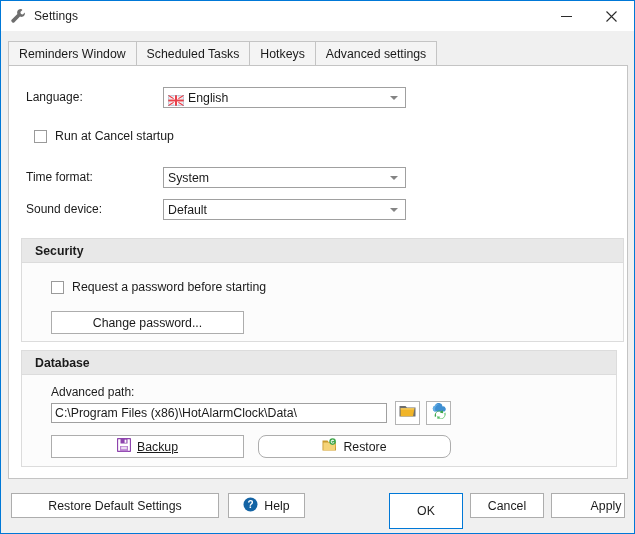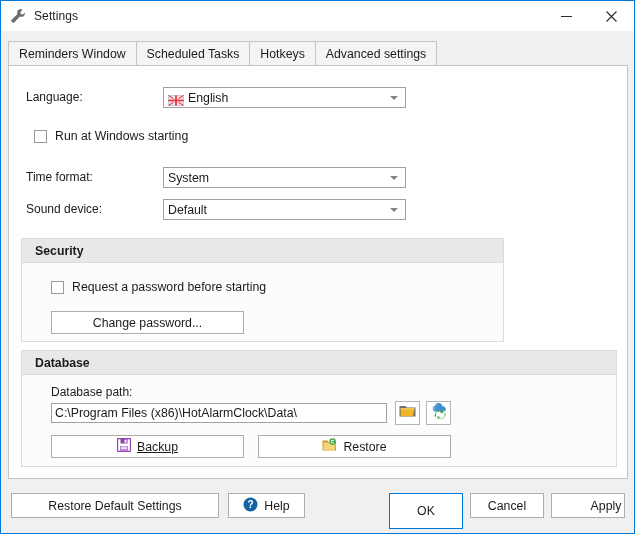--- a/index.html
+++ b/index.html
@@ -253,52 +253,52 @@
           <path d="M16 0 V22 M0 11 H32" stroke="#e8404a" stroke-width="4"></path>
           <rect x="0" y="0" width="32" height="22" fill="none" stroke="#9aa4b8" stroke-width="1.5"></rect>
         </svg>
       </span>
       <span class="cval" style="padding-left:0;">English</span>
       <span class="carrow"></span>
     </div>
 
     <div class="cbrow" style="left:25px; top:63px;">
       <span class="cbbox"></span>
-      <span class="cbtext">Run at Windows starting</span>
+      <span class="cbtext">Run at Cancel startup</span>
     </div>
 
     <span class="lbl" style="left:17px; top:104px;">Time format:</span>
     <div class="combo" style="left:154px; top:101px; width:243px;">
       <span class="cval">System</span>
       <span class="carrow"></span>
     </div>
 
     <span class="lbl" style="left:17px; top:136px;">Sound device:</span>
     <div class="combo" style="left:154px; top:133px; width:243px;">
       <span class="cval">Default</span>
       <span class="carrow"></span>
     </div>
 
-    <div class="group" style="left:12px; top:172px; width:483px; height:104px;">
+    <div class="group" style="left:12px; top:172px; width:603px; height:104px;">
       <div class="group-header">Security</div>
 
       <div class="cbrow" style="left:29px; top:41px;">
         <span class="cbbox"></span>
         <span class="cbtext">Request a password before starting</span>
       </div>
 
       <div class="btn" style="left:29px; top:72px; width:193px; height:23px;">
         <span>Change password...</span>
       </div>
     </div>
 
     <div class="group" style="left:12px; top:284px; width:596px; height:117px;">
       <div class="group-header">Database</div>
 
-      <span class="lbl" style="left:29px; top:34px;">Database path:</span>
+      <span class="lbl" style="left:29px; top:34px;">Advanced path:</span>
 
       <div class="textinput" style="left:29px; top:52px; width:336px; height:20px;">
         <span>C:\Program Files (x86)\HotAlarmClock\Data\</span>
       </div>
 
       <div class="iconbtn" style="left:373px; top:50px; width:25px; height:24px;">
         <span>
           <svg width="17" height="14" viewBox="0 0 17 14">
             <path d="M0.5 2 h6 l1.4 1.6 H16.5 V12.5 H0.5 Z" fill="#6e6e6e"></path>
             <path d="M1.6 4.3 h13.9 L14 12.2 H1.6 Z" fill="#f0b428"></path>
@@ -324,21 +324,21 @@
             <rect x="0.5" y="0.5" width="13" height="13" rx="1" fill="#ffffff" stroke="#8e44ad" stroke-width="1.3"></rect>
             <rect x="3.5" y="1" width="7" height="4.5" fill="#8e44ad"></rect>
             <rect x="7.6" y="1.7" width="1.8" height="3.1" fill="#ffffff"></rect>
             <rect x="3" y="8" width="8" height="5.2" fill="#b97fd0"></rect>
             <path d="M4.2 9.3 H9.8 M4.2 10.7 H9.8" stroke="#ffffff" stroke-width="0.9"></path>
           </svg>
         </span>
         <span>Backup</span>
       </div>
 
-      <div class="btn" style="left:236px; top:84px; width:193px; height:23px;">
+      <div class="btn" style="left:236px; top:84px; width:193px; height:23px;border-radius:8px;">
         <span class="bicon">
           <svg width="15" height="14" viewBox="0 0 15 14">
             <path d="M0.5 2.5 h5 l1.2 1.5 H14 V12.5 H0.5 Z" fill="#c99a2e"></path>
             <path d="M1.4 4.6 h12.2 L12.9 12.2 H1.4 Z" fill="#f5d378"></path>
             <circle cx="10.6" cy="3.6" r="3.3" fill="#3fa64a"></circle>
             <path d="M10.6 1.7 a1.9 1.9 0 1 0 1.8 2.5 h-1.0 a1.0 1.0 0 1 1-.8-1.5 v.9 l1.6-1.2 -1.6-1.2 z" fill="#ffffff"></path>
           </svg>
         </span>
         <span>Restore</span>
       </div>

